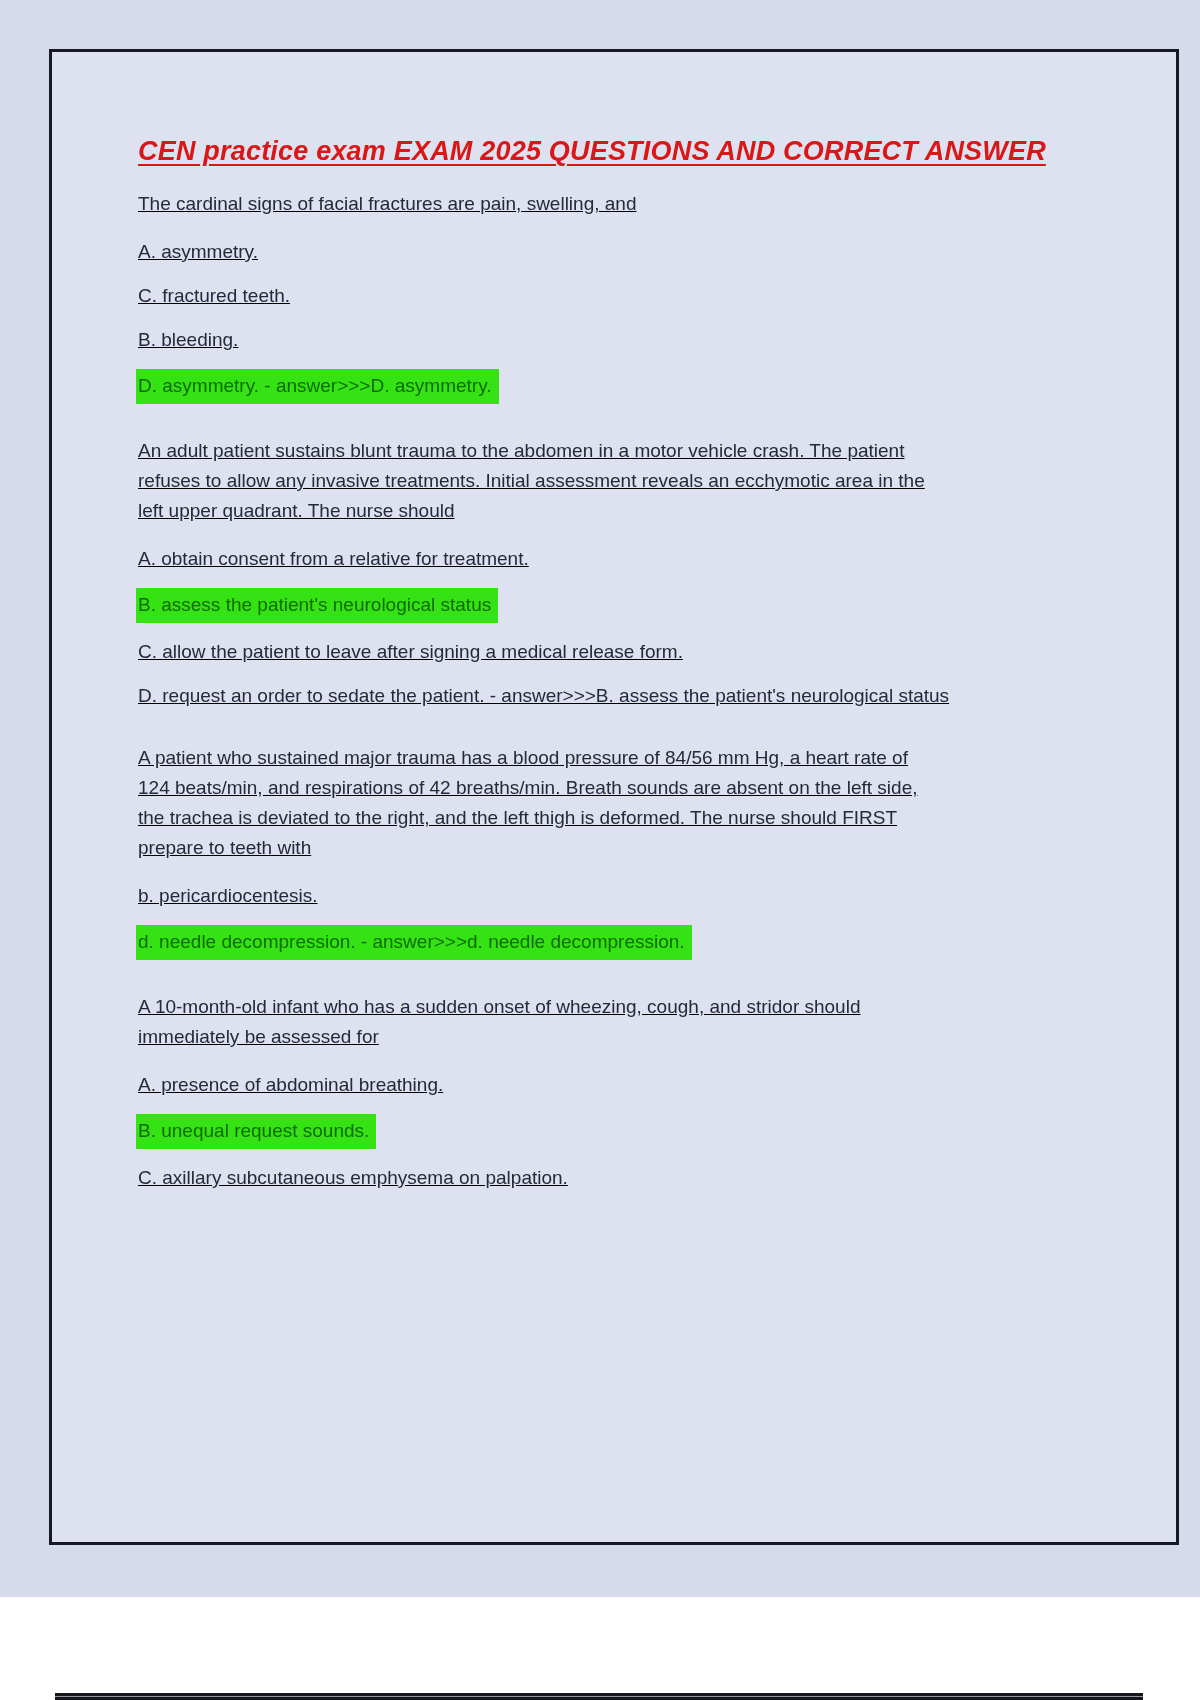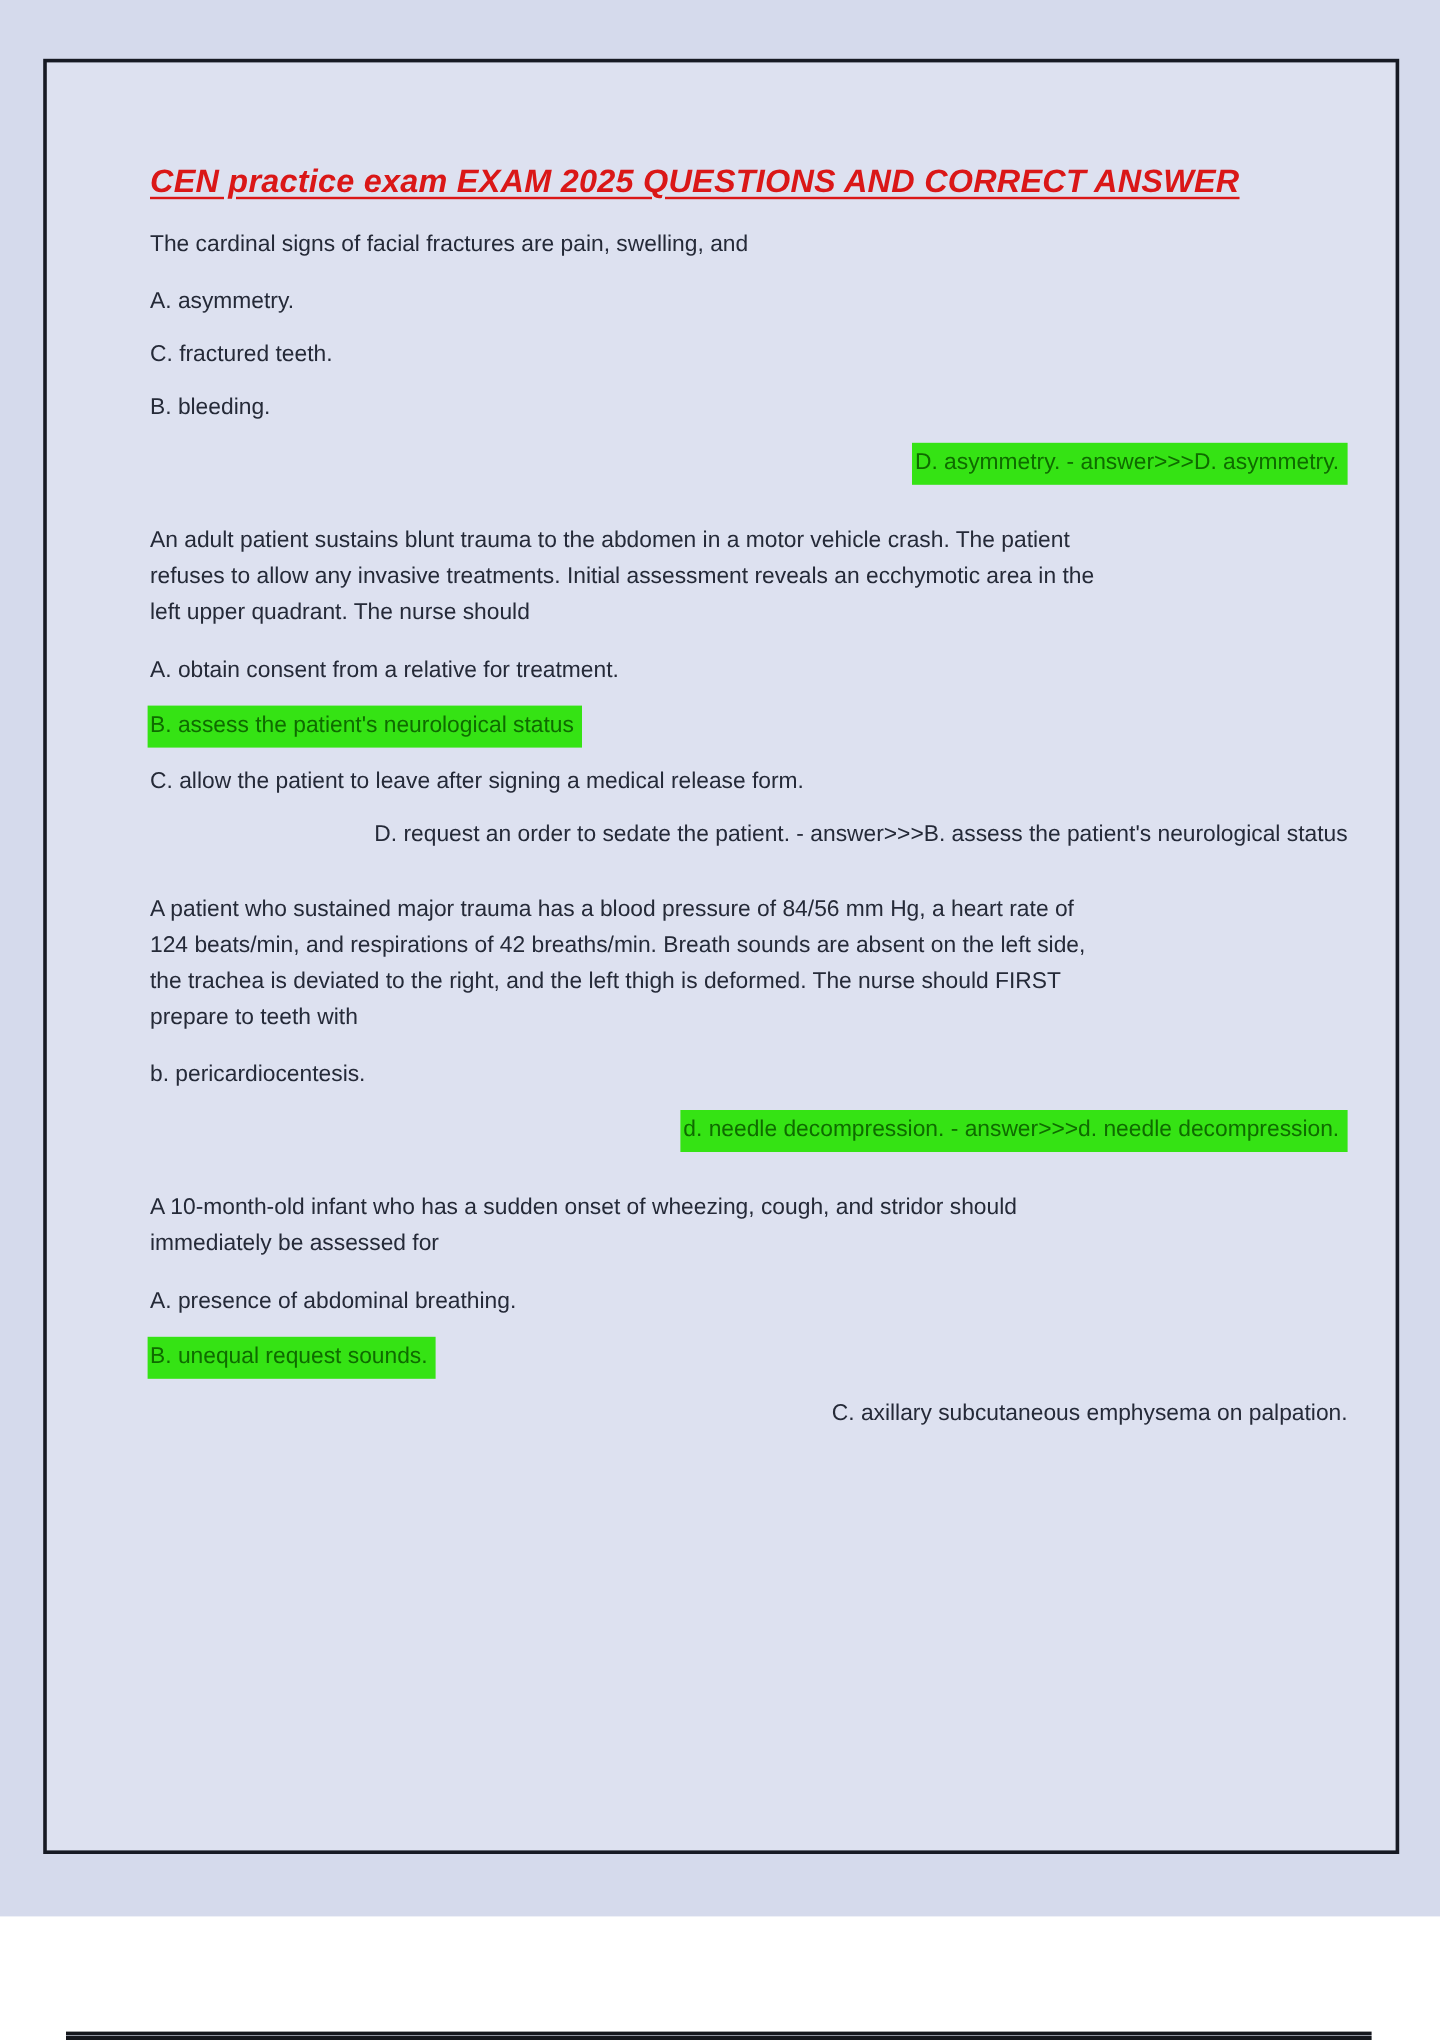--- a/index.html
+++ b/index.html
@@ -17,21 +17,21 @@
   }
   .lavender-canvas {
     position: absolute;
     left: 0; top: 0;
     width: 1200px;
     height: 1597px;
     background: #d5daec;
   }
   .document-page {
     position: absolute;
-    left: 36px;
+    left: 49px;
     top: 49px;
     width: 1130px;
     height: 1496px;
     border: 3px solid #171a24;
     background: #dde1f0;
     box-sizing: border-box;
     overflow: hidden;
   }
   .page-content {
     padding: 84px 40px 0 86px;
@@ -42,41 +42,41 @@
     font-style: italic;
     color: #da1717;
     text-decoration: underline;
     text-decoration-color: #da1717;
     text-underline-offset: 4px;
     margin: 0 0 22px 0;
     letter-spacing: 0.2px;
   }
   .question-block {
     margin: 0;
+    text-decoration: underline;
   }
   .question-block + .question-block {
     margin-top: 32px;
   }
   .question-stem {
     margin: 0 0 18px 0;
   }
   .stem-line {
     font-size: 19px;
     line-height: 30px;
     color: #252a38;
   }
   .option-line {
     font-size: 19px;
     line-height: 30px;
     color: #252a38;
     margin: 0 0 14px 0;
   }
   .option-line:last-child {
     margin-bottom: 0;
-    text-align: right;
   }
   .answer-highlight {
     display: inline-block;
     background: #35e314;
     color: #0f6b00;
     padding: 2px 7px 3px 2px;
     margin-left: -2px;
   }
   .next-page-edge {
     position: absolute;

